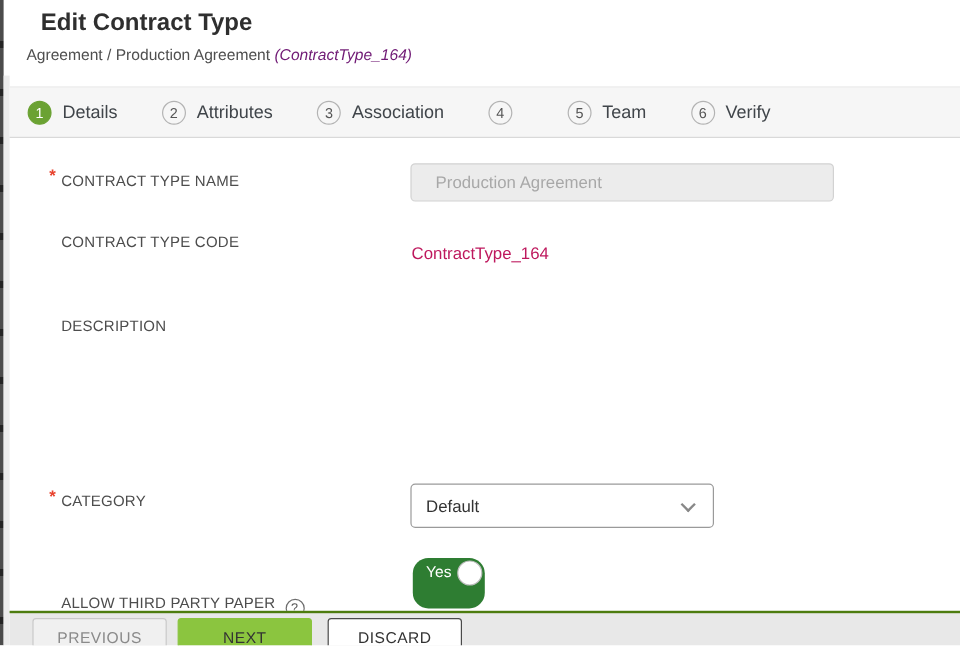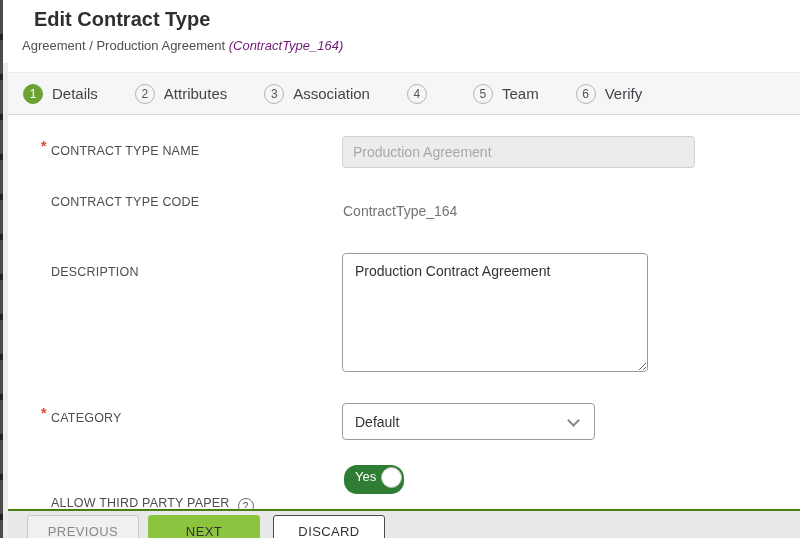--- a/index.html
+++ b/index.html
@@ -76,26 +76,26 @@
   .help-icon {
     display: inline-block; width: 16px; height: 16px; border-radius: 50%;
     border: 1px solid #6e6e6e; color: #555;
     font-size: 10.5px; line-height: 14px; text-align: center;
     margin-left: 8px; vertical-align: -3px; cursor: pointer;
   }
 
   .input-disabled {
     position: absolute; left: 342px; top: 136px; width: 353px; height: 32px;
     background: #ececec; border: 1px solid #d2d2d2; border-radius: 4px;
-    color: #a8a8a8; font-size: 14px; padding: 0 10px;
+    color: #a8a8a8; font-size: 14px; padding: 0 20px;
     font-family: "Liberation Sans", sans-serif;
   }
   .code-value {
     position: absolute; left: 343px; top: 203px;
-    font-size: 14px; color: #737373;
+    font-size: 14px; color: #be185d;
   }
   .desc-textarea {
     position: absolute; left: 342px; top: 253px; width: 306px; height: 119px;
     border: 1px solid #9a9a9a; border-radius: 4px; background: #ffffff;
     color: #333; font-size: 14px; padding: 9px 12px;
     font-family: "Liberation Sans", sans-serif;
     resize: both; outline: none;
   }
   .select-box {
     position: absolute; left: 342px; top: 403px; width: 253px; height: 37px;
@@ -103,21 +103,21 @@
     display: flex; align-items: center; padding: 0 36px 0 12px;
     font-size: 14px; color: #333; cursor: pointer;
   }
   .chevron {
     position: absolute; right: 16px; top: 12px;
     width: 9px; height: 9px;
     border-right: 2px solid #888; border-bottom: 2px solid #888;
     transform: rotate(45deg);
   }
   .toggle {
-    position: absolute; left: 344px; top: 465px; width: 60px; height: 29px;
+    position: absolute; left: 344px; top: 465px; width: 60px; height: 42px;
     background: #2e7d32; border-radius: 13px; cursor: pointer;
   }
   .toggle-text {
     position: absolute; left: 11px; top: 4px;
     color: #ffffff; font-size: 13px;
   }
   .toggle-knob {
     position: absolute; right: 2px; top: 2px;
     width: 21px; height: 21px; border-radius: 50%;
     background: #ffffff; border: 1px solid #bdbdbd;
@@ -189,21 +189,20 @@
   </div>
 
   <span class="req" style="left:41px; top:138px;">*</span>
   <span class="field-label" style="top:144px;">CONTRACT TYPE NAME</span>
   <input class="input-disabled" disabled="" value="Production Agreement" style="">
 
   <span class="field-label" style="top:195px;">CONTRACT TYPE CODE</span>
   <span class="code-value">ContractType_164</span>
 
   <span class="field-label" style="top:265px;">DESCRIPTION</span>
-  <textarea class="desc-textarea" style="">Production Contract Agreement</textarea>
 
   <span class="req" style="left:41px; top:405px;">*</span>
   <span class="field-label" style="top:411px;">CATEGORY</span>
   <div class="select-box">
     <span>Default</span>
     <span class="chevron"></span>
   </div>
 
   <span class="field-label" style="top:496px;">
     <span>ALLOW THIRD PARTY PAPER</span><span class="help-icon">?</span>

